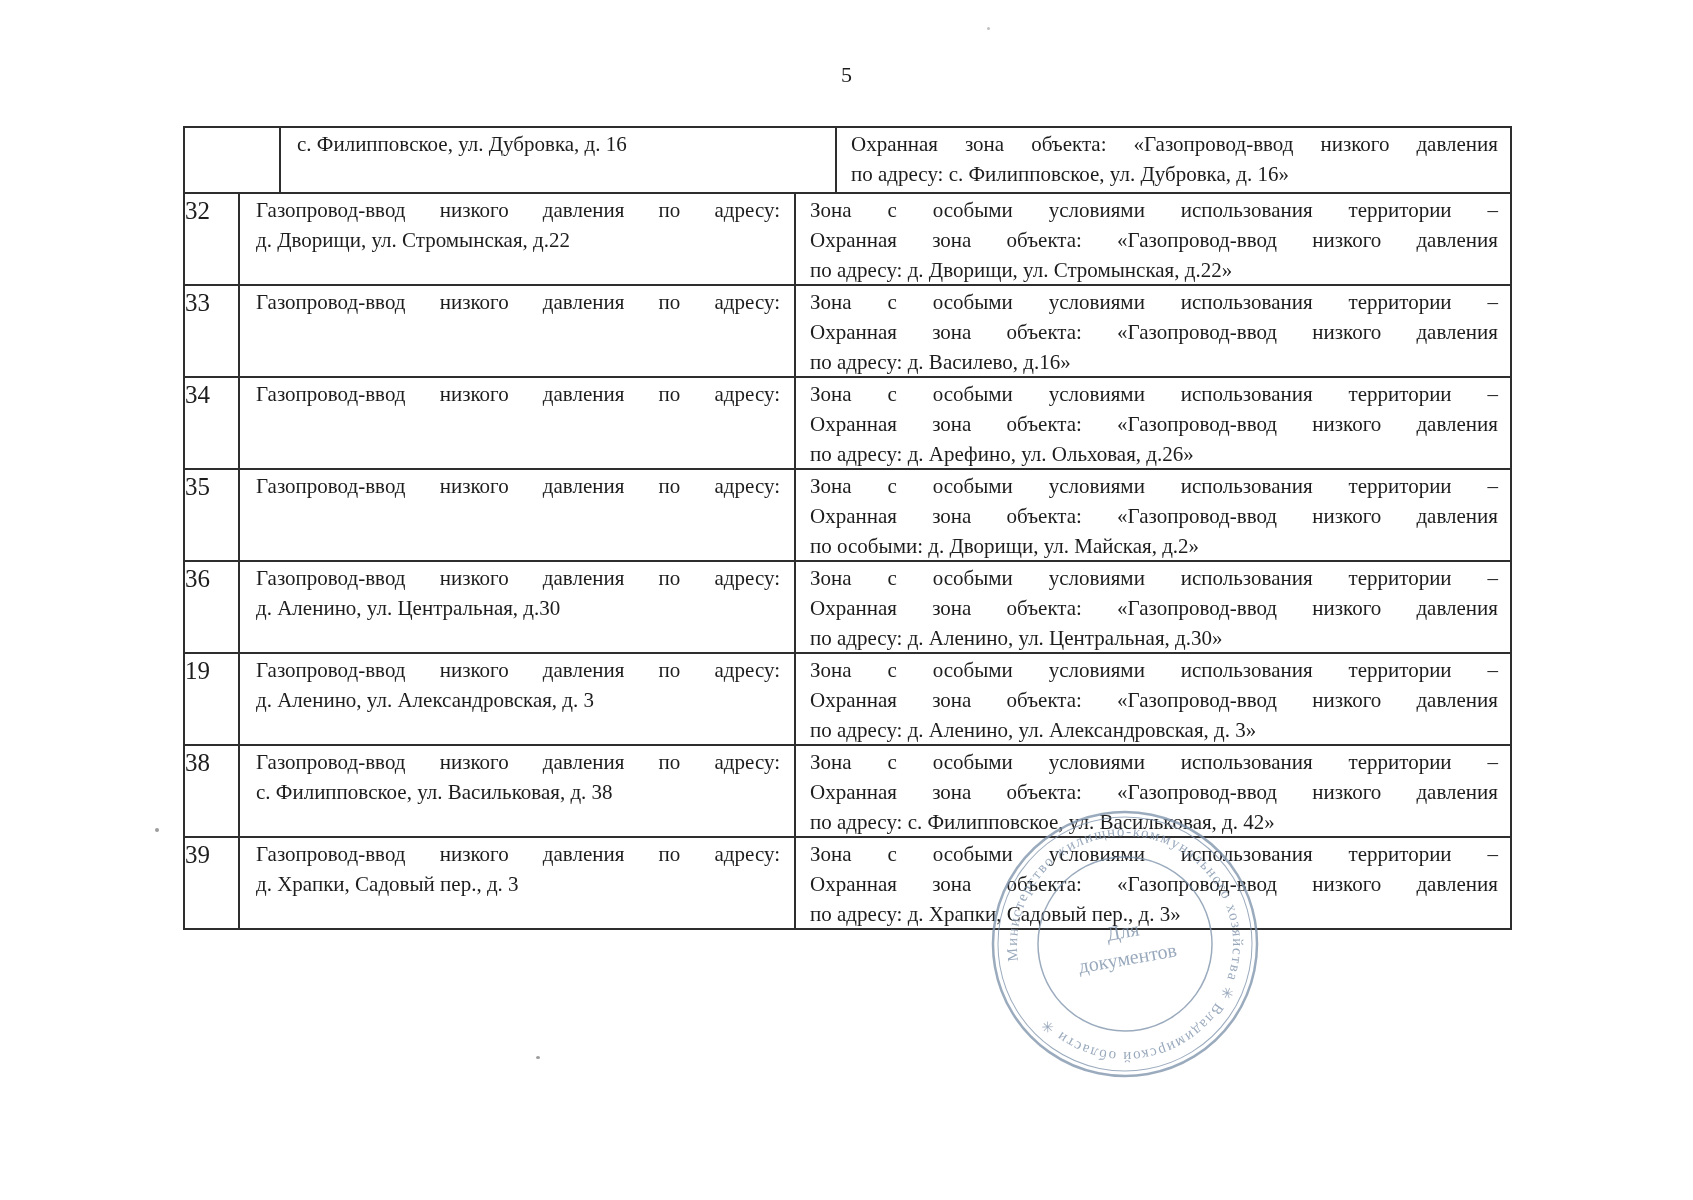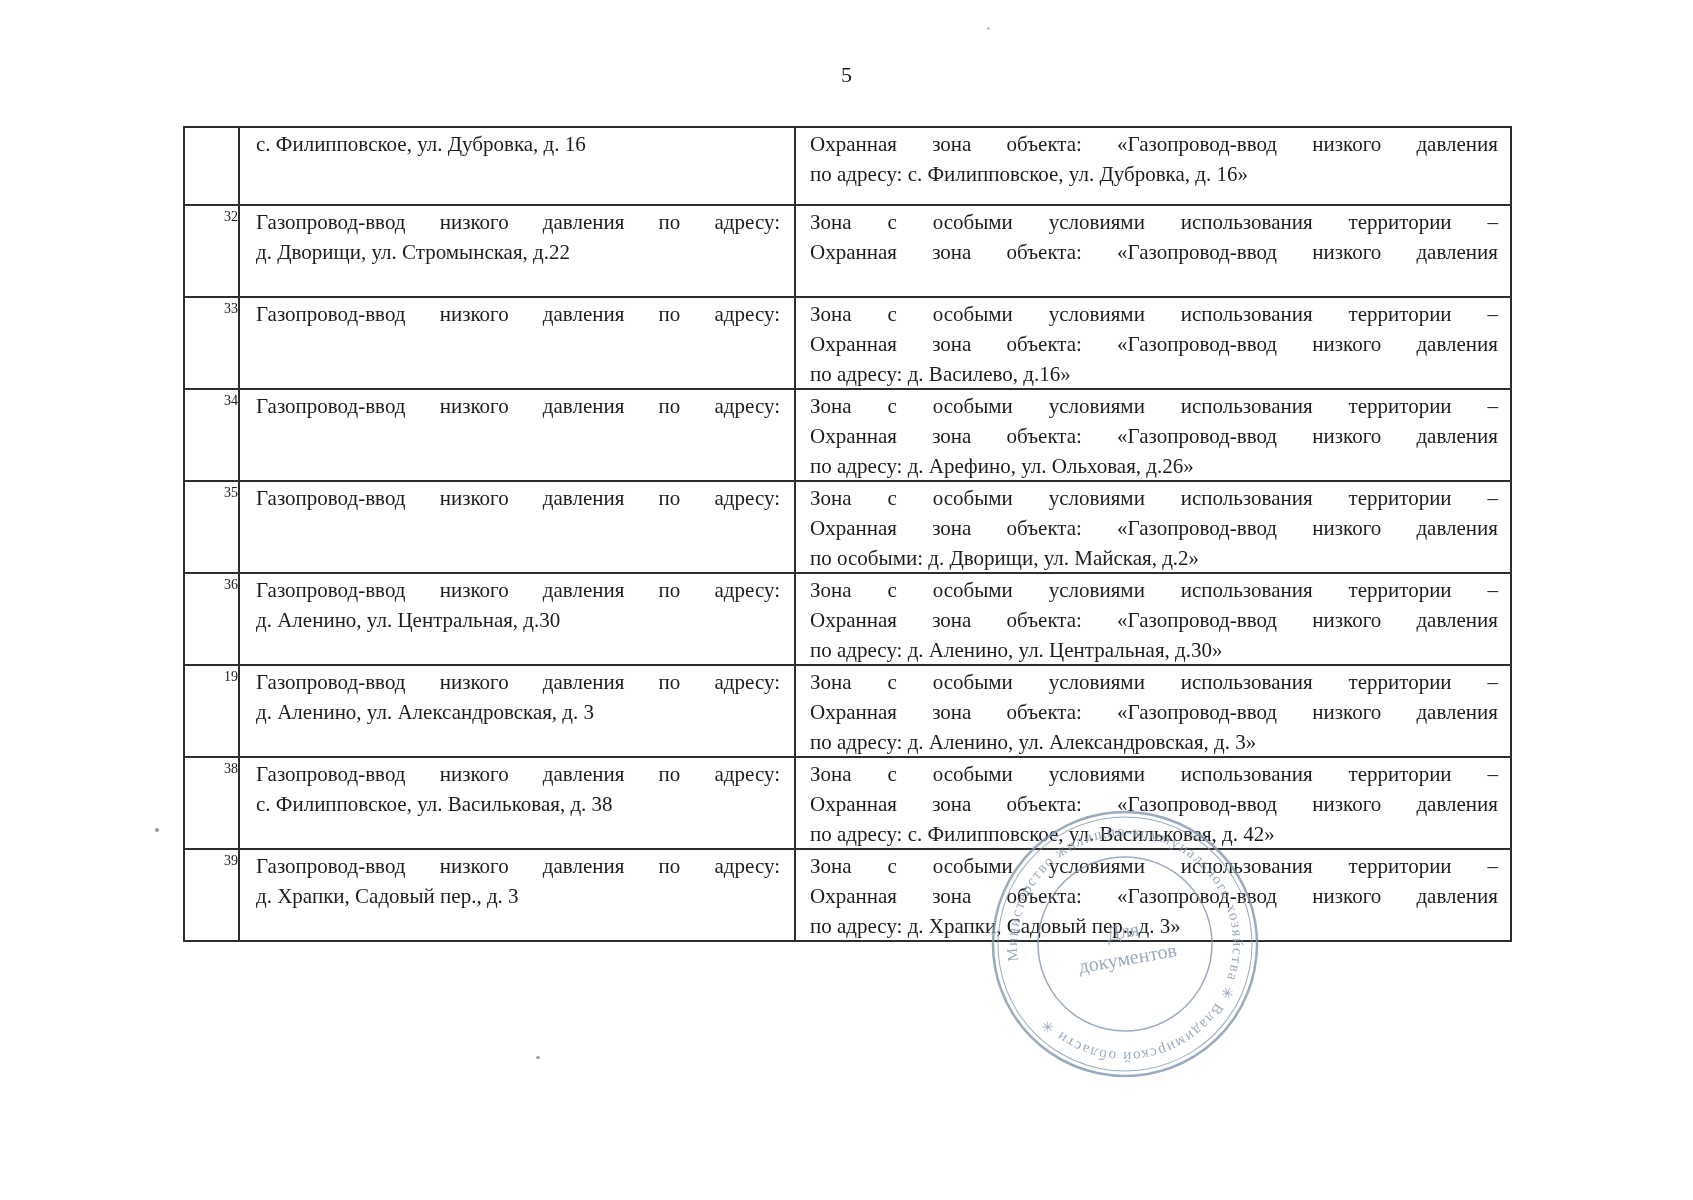--- a/index.html
+++ b/index.html
@@ -13,26 +13,26 @@
     position:absolute;top:62px;left:0;width:1693px;
     text-align:center;font-size:22px;
   }
   .doc-table{
     position:absolute;left:183px;top:126px;width:1329px;
     border:2px solid #2e2e2e;box-sizing:border-box;
     background:#ffffff;
   }
   .tr{display:flex;border-top:2px solid #2e2e2e;box-sizing:border-box;}
   .tr:first-child{border-top:none;}
-  .r-first{height:76px;}
+  .r-first{height:64px;margin-left:41px;}
   .r{height:92px;}
   .td{box-sizing:border-box;overflow:hidden;}
   .num{
     width:55px;flex:0 0 55px;border-right:2px solid #2e2e2e;
-    text-align:right;font-size:14px;padding-top:3px;
+    text-align:left;font-size:25px;padding-top:3px;
   }
   .obj{
     width:556px;flex:0 0 556px;border-right:2px solid #2e2e2e;
     padding:1px 14px 0 16px;
   }
   .zone{flex:1;padding:1px 12px 16px 14px;}
   .line{font-size:21px;line-height:30px;text-align:left;white-space:normal;}
   .line.just{text-align:justify;text-align-last:justify;}
   .artifact{position:absolute;background:#4a4a4a;border-radius:50%;opacity:.55;}
   .a1{left:155px;top:828px;width:4px;height:4px;}
@@ -68,20 +68,21 @@
 
   <div class="tr r">
     <div class="td num">32</div>
     <div class="td obj">
       <div class="line just">Газопровод-ввод низкого давления  по адресу:</div>
       <div class="line last">д. Дворищи, ул. Стромынская, д.22</div>
     </div>
     <div class="td zone">
       <div class="line just">Зона с особыми условиями использования территории –</div>
       <div class="line just">Охранная зона объекта: «Газопровод-ввод низкого давления</div>
+      <div class="line last">по адресу: д. Дворищи, ул. Стромынская, д.22»</div>
     </div>
   </div>
 
   <div class="tr r">
     <div class="td num">33</div>
     <div class="td obj">
       <div class="line just">Газопровод-ввод низкого давления  по адресу:</div>
     </div>
     <div class="td zone">
       <div class="line just">Зона с особыми условиями использования территории –</div>

